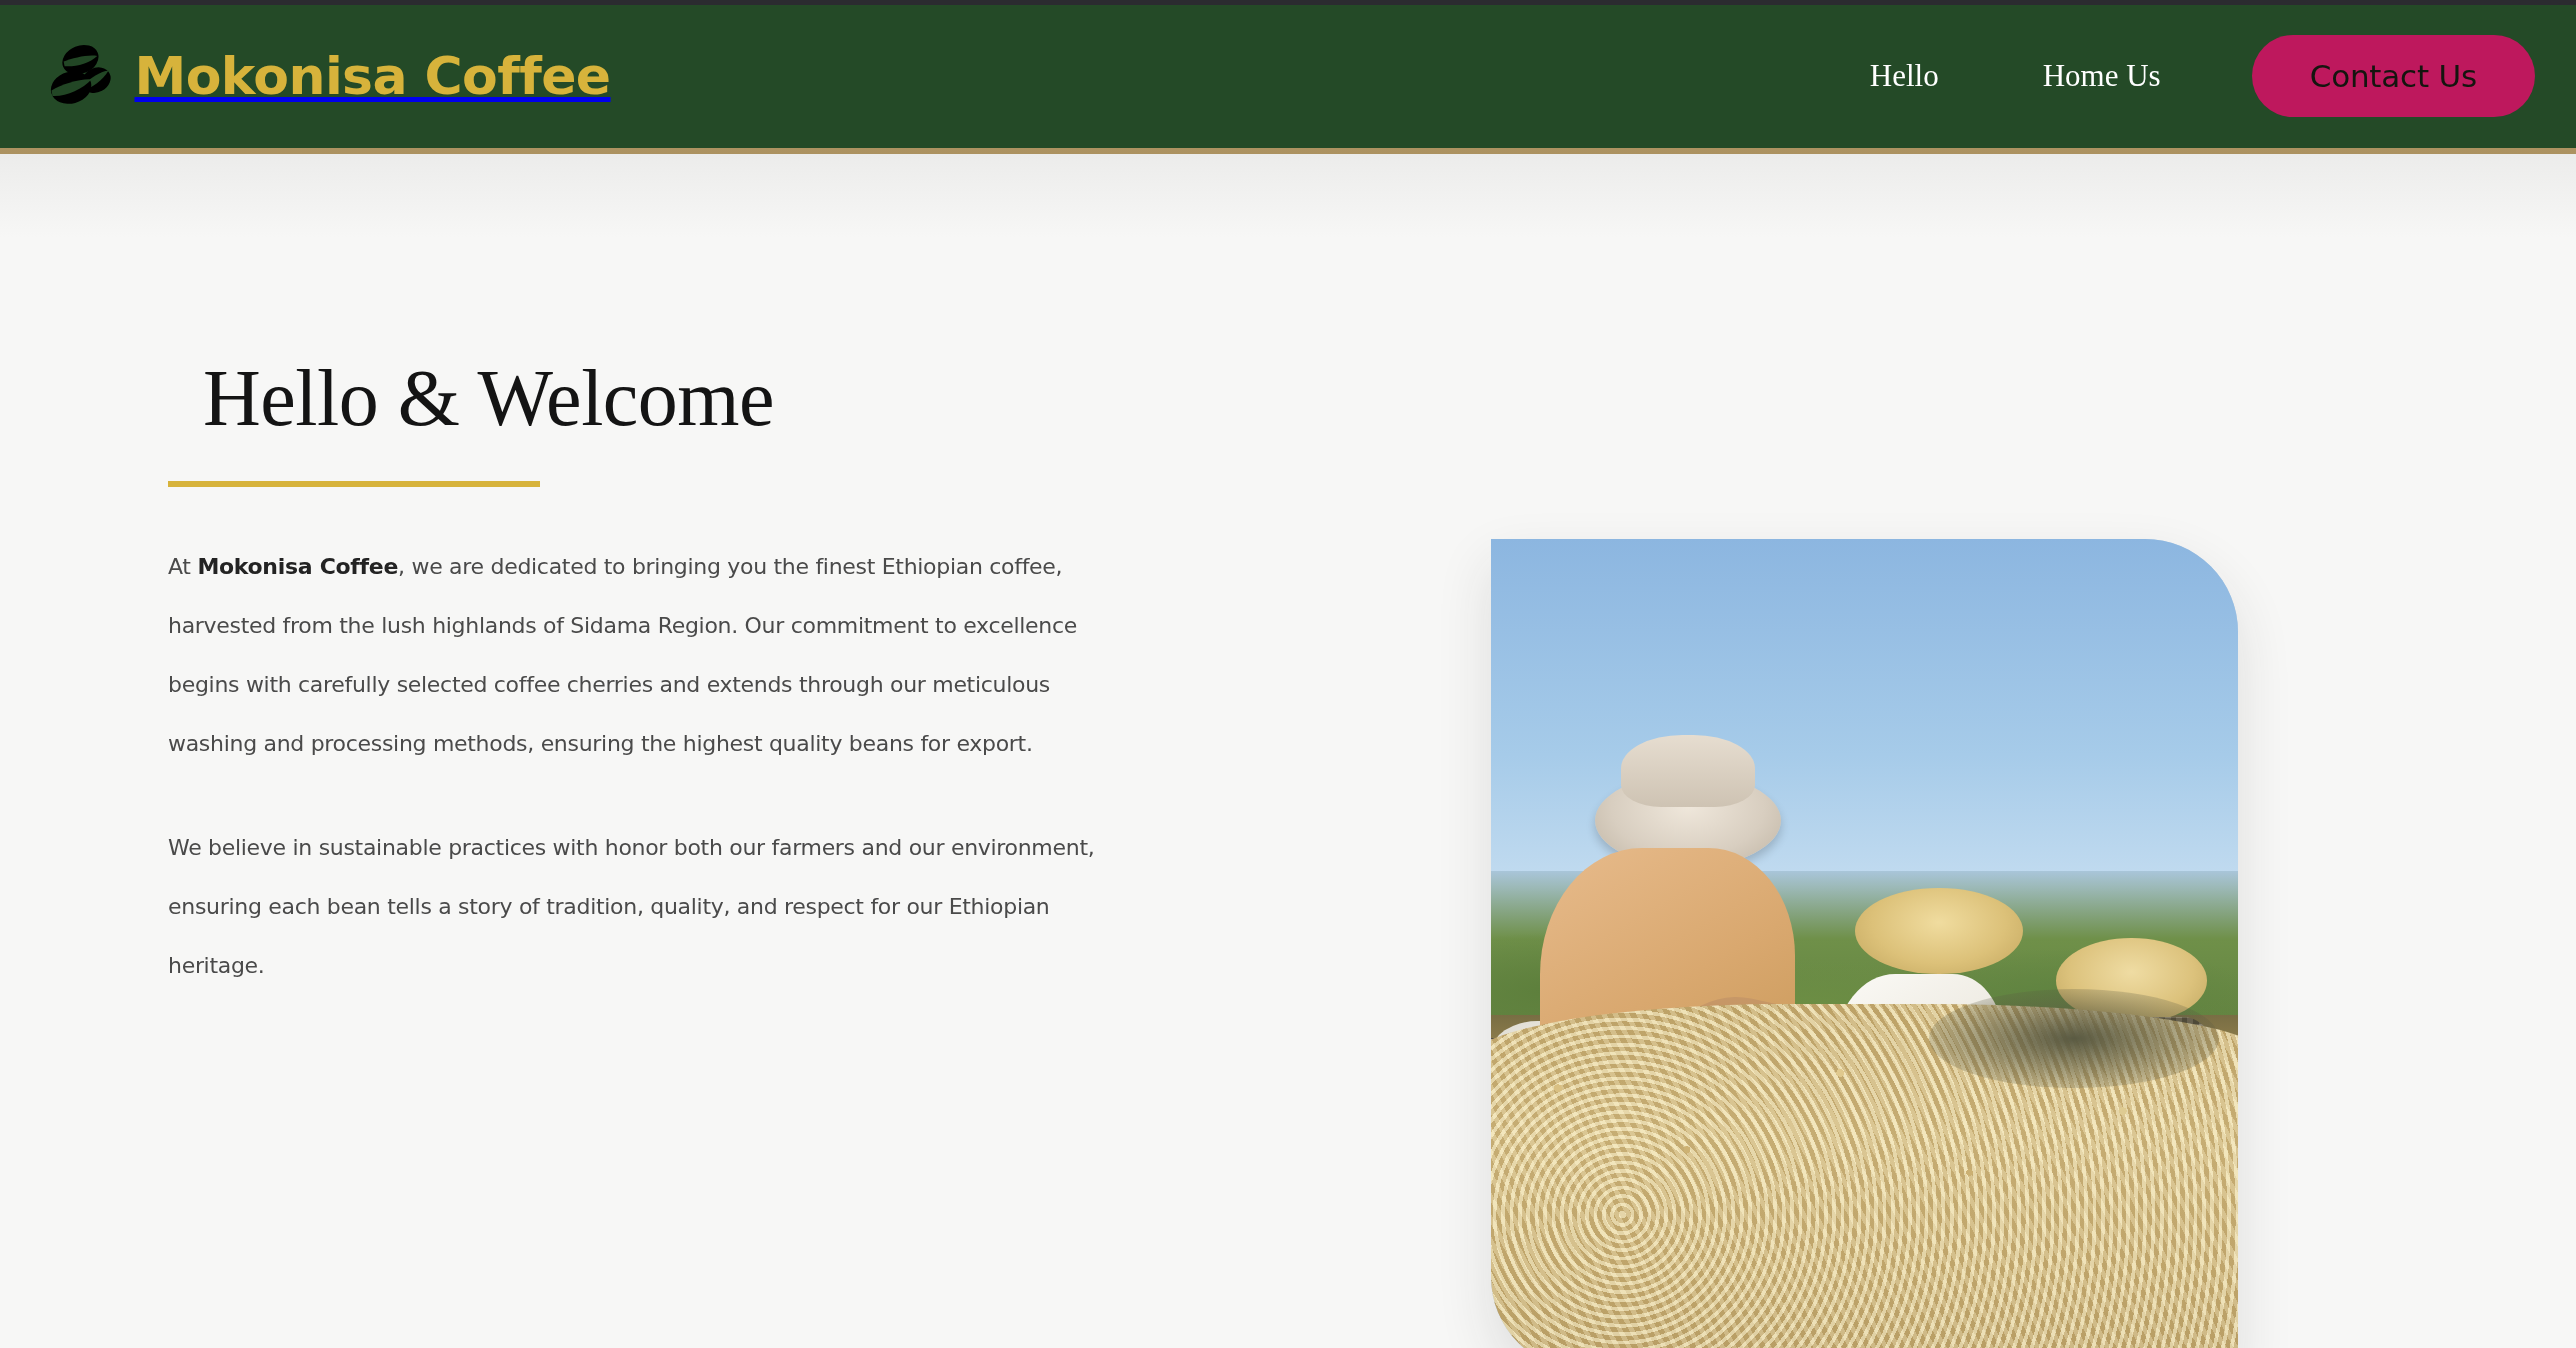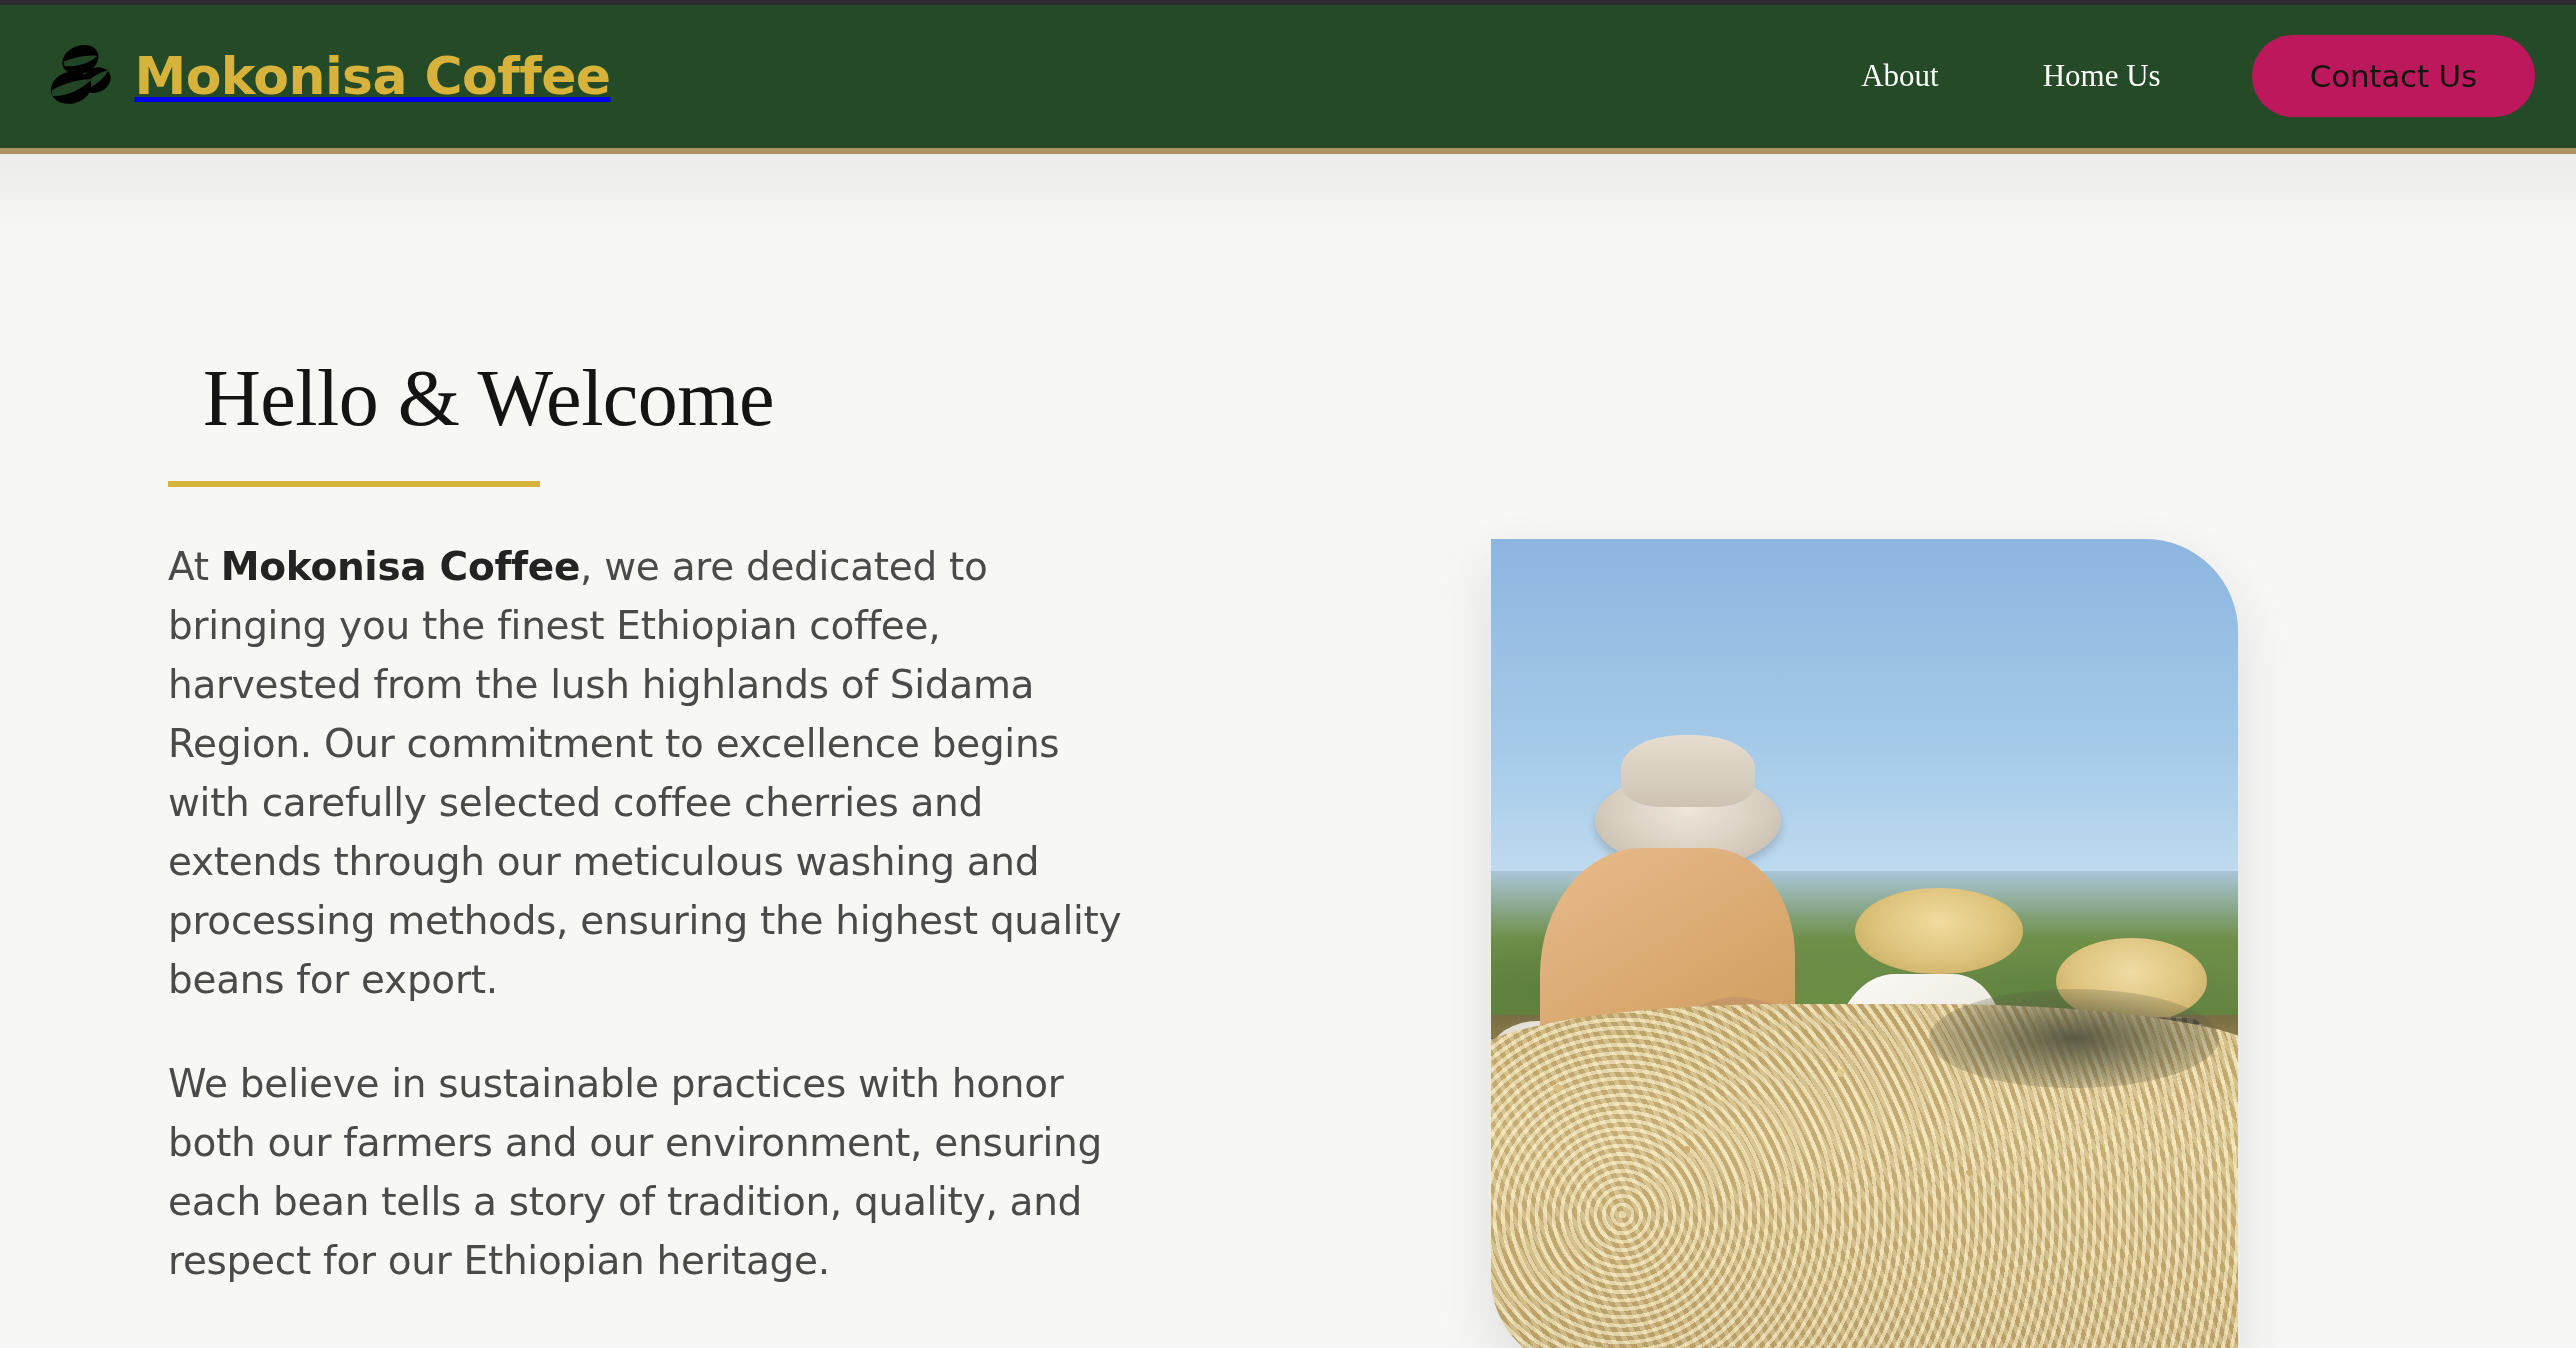--- a/index.html
+++ b/index.html
@@ -155,21 +155,21 @@
   .title-rule {
     margin-top: 43px;
     width: 372px;
     height: 5.6px;
     background: #d7b33b;
   }
 
   .about-para {
     margin-top: 50px;
     font-family: "DejaVu Sans", sans-serif;
-    font-size: 39px;
+    font-size: 22px;
     line-height: 59px;
     color: #4a4a4a;
     letter-spacing: -0.3px;
     max-width: 976px;
   }
   .about-para.second { margin-top: 45px; }
   .about-para b { color: #232323; font-weight: 700; }
 
   
   .about-photo {
@@ -363,21 +363,21 @@
         <ellipse cx="28" cy="50" rx="22" ry="17" transform="rotate(-15 28 50)"></ellipse>
         <path d="M7 53 C18 46 38 40 50 41 C40 52 22 60 8 59 Z" fill="#244a27" opacity="0.95"></path>
       </g>
     </svg>
     <span class="brand-name">Mokonisa Coffee</span>
   </a>
 
   <div class="nav-spacer"></div>
 
   <nav class="main-nav">
-    <a class="nav-link" href="#">About</a>
+    <a class="nav-link" href="#">Hello</a>
     <a class="nav-link" href="#">Home Us</a>
     <button class="cta-button">Contact Us</button>
   </nav>
 
 </header>
 
 <main class="page-body">
   <section class="about-section">
 
     <div class="about-text">

